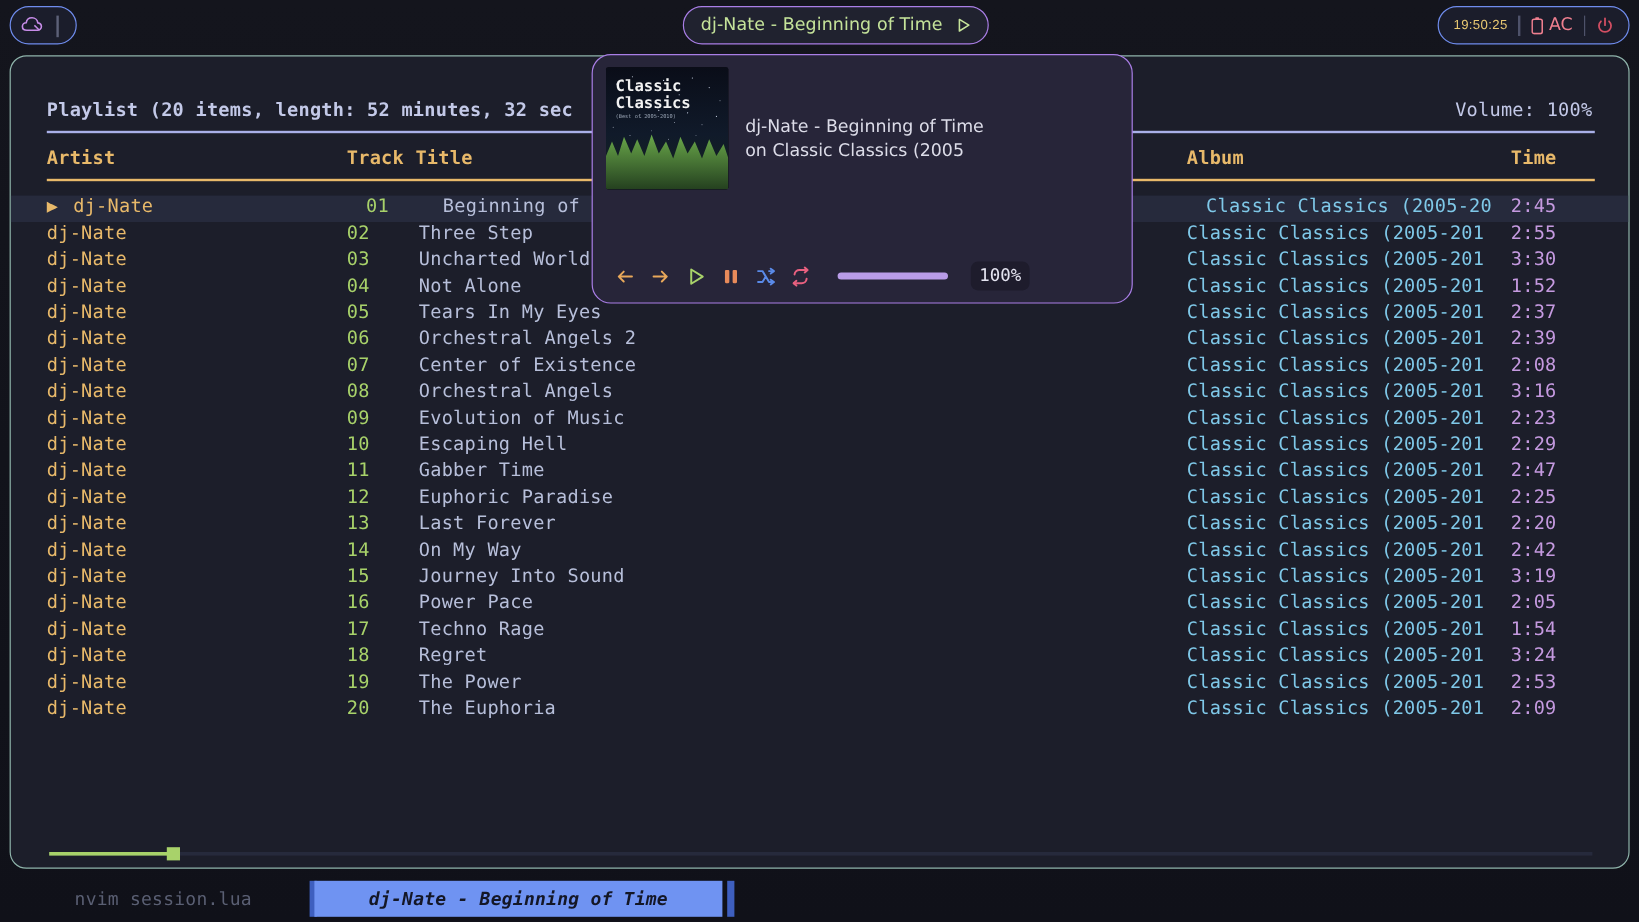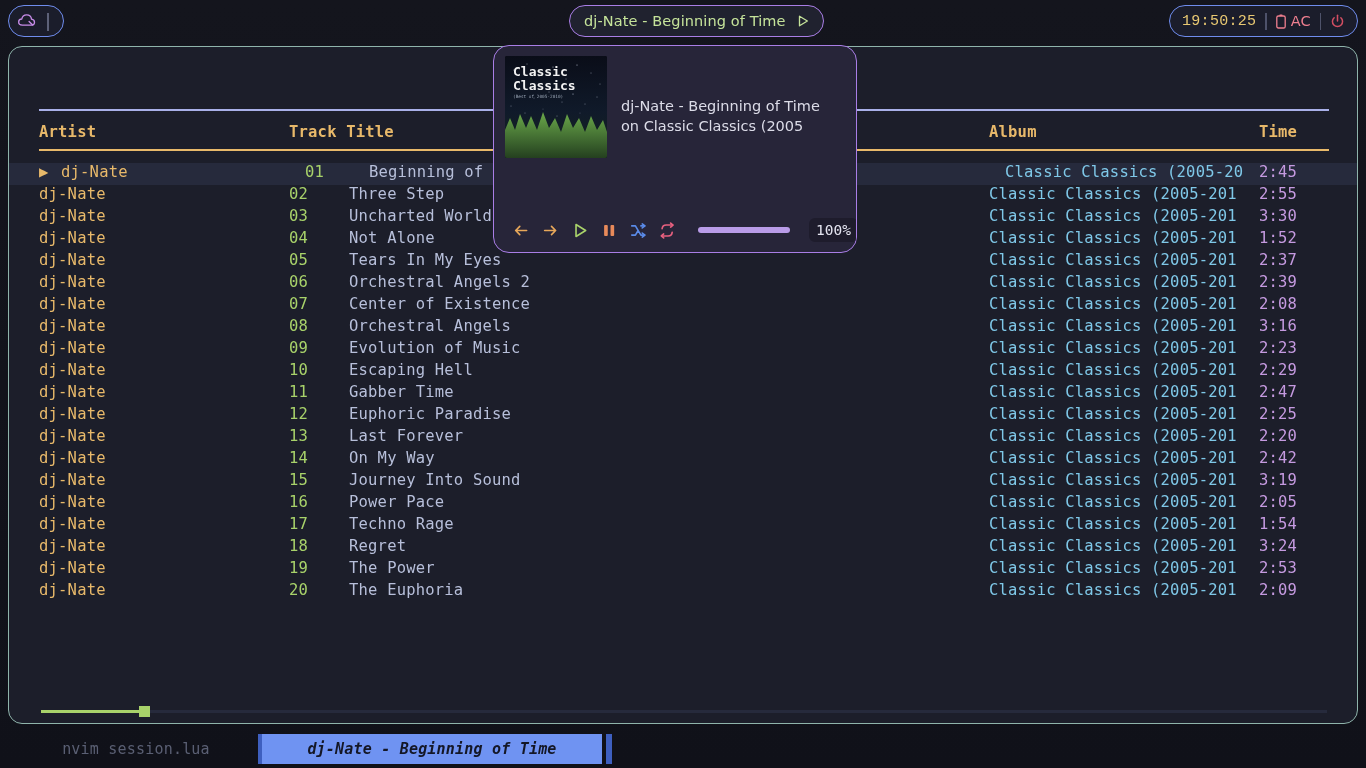--- a/index.html
+++ b/index.html
@@ -75,22 +75,22 @@
     border: 1.6px solid #6f8ced;
     border-radius: 16px;
     background: #1b1d2b;
     display: flex;
     align-items: center;
     padding: 0 12px;
     gap: 9px;
   }
   .tray-clock {
     color: #e8c872;
-    font-size: 15px;
-    font-family: Liberation Mono, monospace;
+    font-size: 11px;
+    font-family: Liberation Sans, sans-serif;
     letter-spacing: 0.3px;
   }
   .tray-div { width: 1.4px; height: 17px; background: #4e526a; }
   .tray-batt { display: flex; align-items: center; gap: 5px; }
   .tray-batt-icon { width: 10px; height: 15px; display: block; }
   .tray-ac {
     color: #ef7f8f;
     font-size: 14.5px;
     font-family: "DejaVu Sans", sans-serif;
   }
@@ -228,21 +228,21 @@
     position: absolute;
     top: -4px;
     width: 11px; height: 11px;
     background: #a8d26a;
   }
 
   
   .popup {
     position: absolute;
     left: 493px; top: 45px;
-    width: 364px;
+    width: 451px;
     height: 208px;
     background: #272539;
     border: 1.6px solid #a97ee6;
     border-radius: 16px;
     overflow: hidden;
   }
   .popup-top {
     position: absolute;
     left: 11px; top: 10px;
     display: flex;
@@ -393,20 +393,24 @@
       <span class="tray-div"></span>
       <svg class="tray-power-icon" viewBox="0 0 16 16">
         <path d="M4.4 4 A5.4 5.4 0 1 0 11.6 4" fill="none" stroke="#d14e62" stroke-width="1.6" stroke-linecap="round"></path>
         <path d="M8 1.4 L8 7.4" fill="none" stroke="#d14e62" stroke-width="1.6" stroke-linecap="round"></path>
       </svg>
     </div>
   </div>
 
   <div class="window">
 
+    <div class="pl-header">
+      <span class="pl-title">Playlist (20 items, length: 52 minutes, 32 sec</span>
+      <span class="pl-volume">Volume: 100%</span>
+    </div>
     <div class="pl-rule"></div>
 
     <div class="col-head ch-artist">Artist</div>
     <div class="col-head ch-track">Track Title</div>
     <div class="col-head ch-album">Album</div>
     <div class="col-head ch-time">Time</div>
     <div class="head-rule"></div>
 
     <div class="rows" id="rows">
         <div class="row current">

